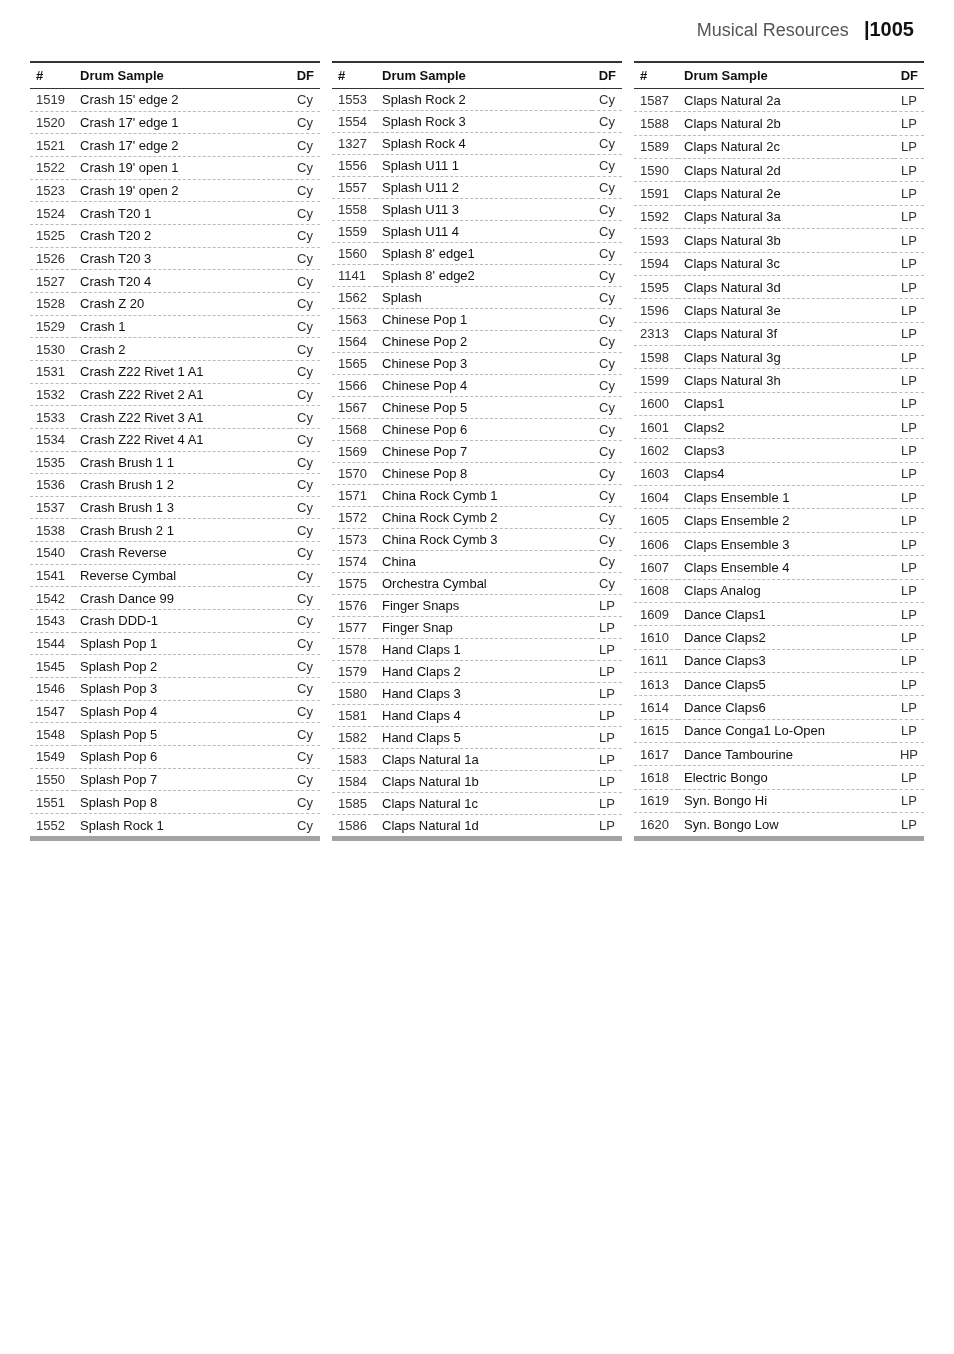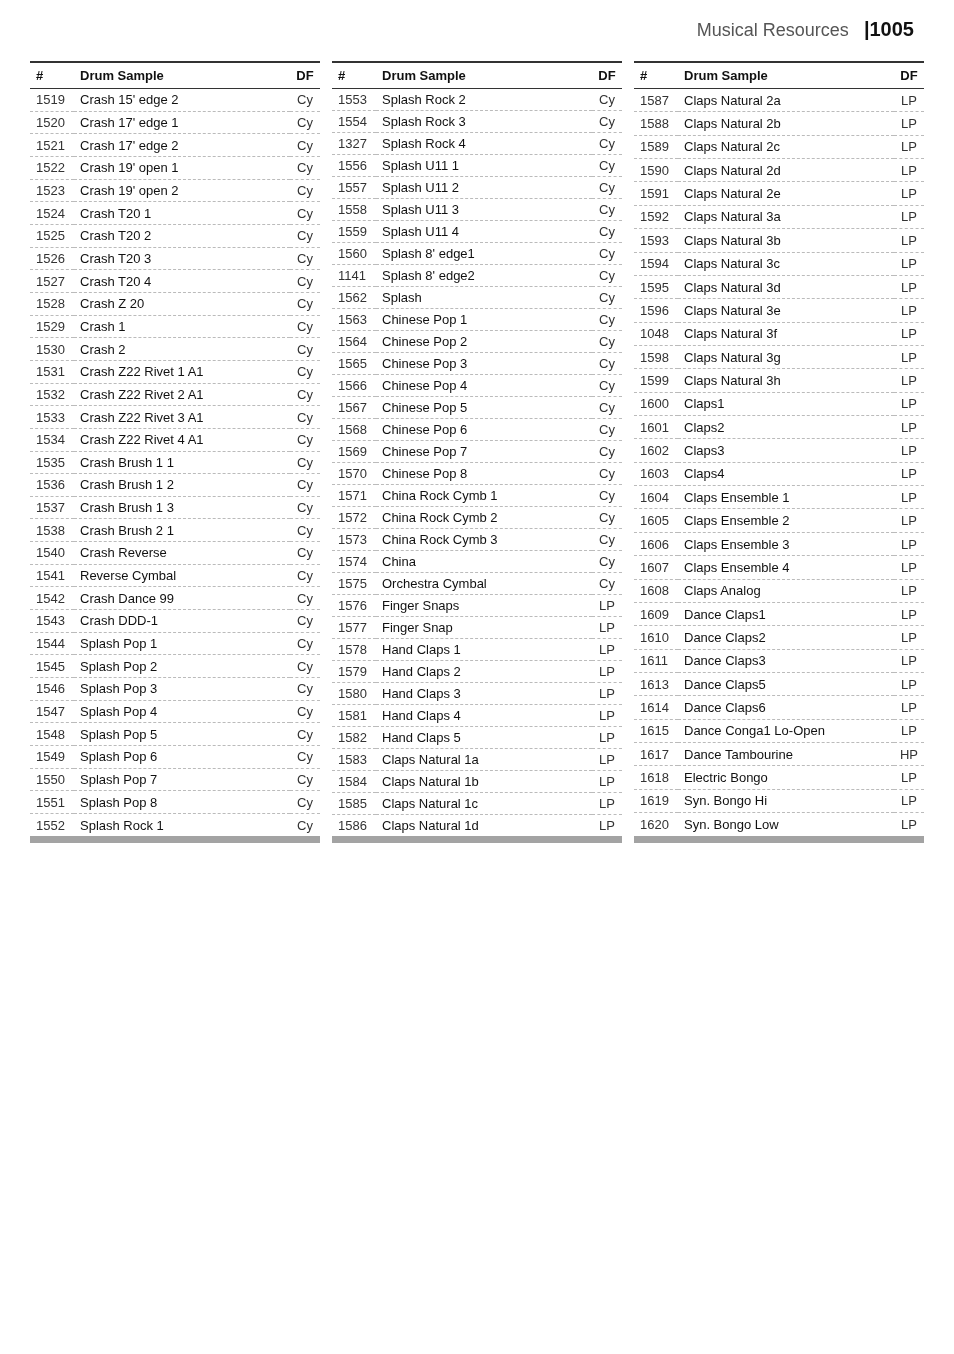--- a/index.html
+++ b/index.html
@@ -44,30 +44,30 @@
       text-align: left;
       font-weight: bold;
       font-size: 13px;
       padding: 5px 6px 5px 6px;
       border-top: 2px solid #333;
       border-bottom: 1px solid #333;
       white-space: nowrap;
     }
     .drum-table th.num-col { width: 44px; }
     .drum-table th.name-col { }
-    .drum-table th.df-col { width: 30px; text-align: center; }
+    .drum-table th.df-col { width: 30px; text-align: right; }
     .drum-table td {
       padding: 3px 6px;
       border-bottom: 1px dashed #bbb;
       font-size: 13px;
       white-space: nowrap;
     }
     .drum-table td.num { color: #333; }
     .drum-table td.df { text-align: center; color: #333; }
-    .drum-table tr:last-child td { border-bottom: 7px solid #a3a3a3; }
+    .drum-table tr:last-child td { border-bottom: 5px solid #a3a3a3; }
   </style>
 </head>
 <body>
 
 <div class="page-header">
   <span>Musical Resources</span>
   &nbsp;
   <span class="bar">|</span><span class="pagenum">1005</span>
 </div>
 
@@ -485,21 +485,21 @@
           <td class="num">1595</td>
           <td>Claps Natural 3d</td>
           <td class="df">LP</td>
         </tr>
         <tr>
           <td class="num">1596</td>
           <td>Claps Natural 3e</td>
           <td class="df">LP</td>
         </tr>
         <tr>
-          <td class="num">1048</td>
+          <td class="num">2313</td>
           <td>Claps Natural 3f</td>
           <td class="df">LP</td>
         </tr>
         <tr>
           <td class="num">1598</td>
           <td>Claps Natural 3g</td>
           <td class="df">LP</td>
         </tr>
         <tr>
           <td class="num">1599</td>

